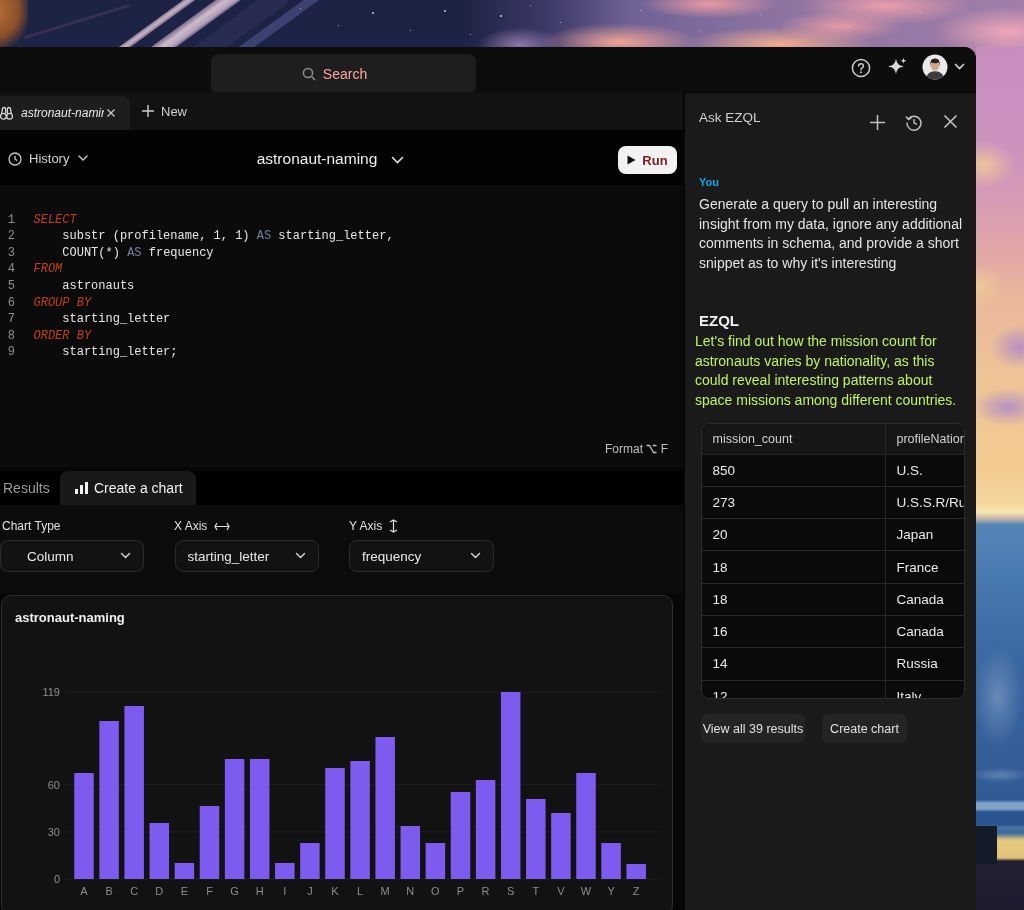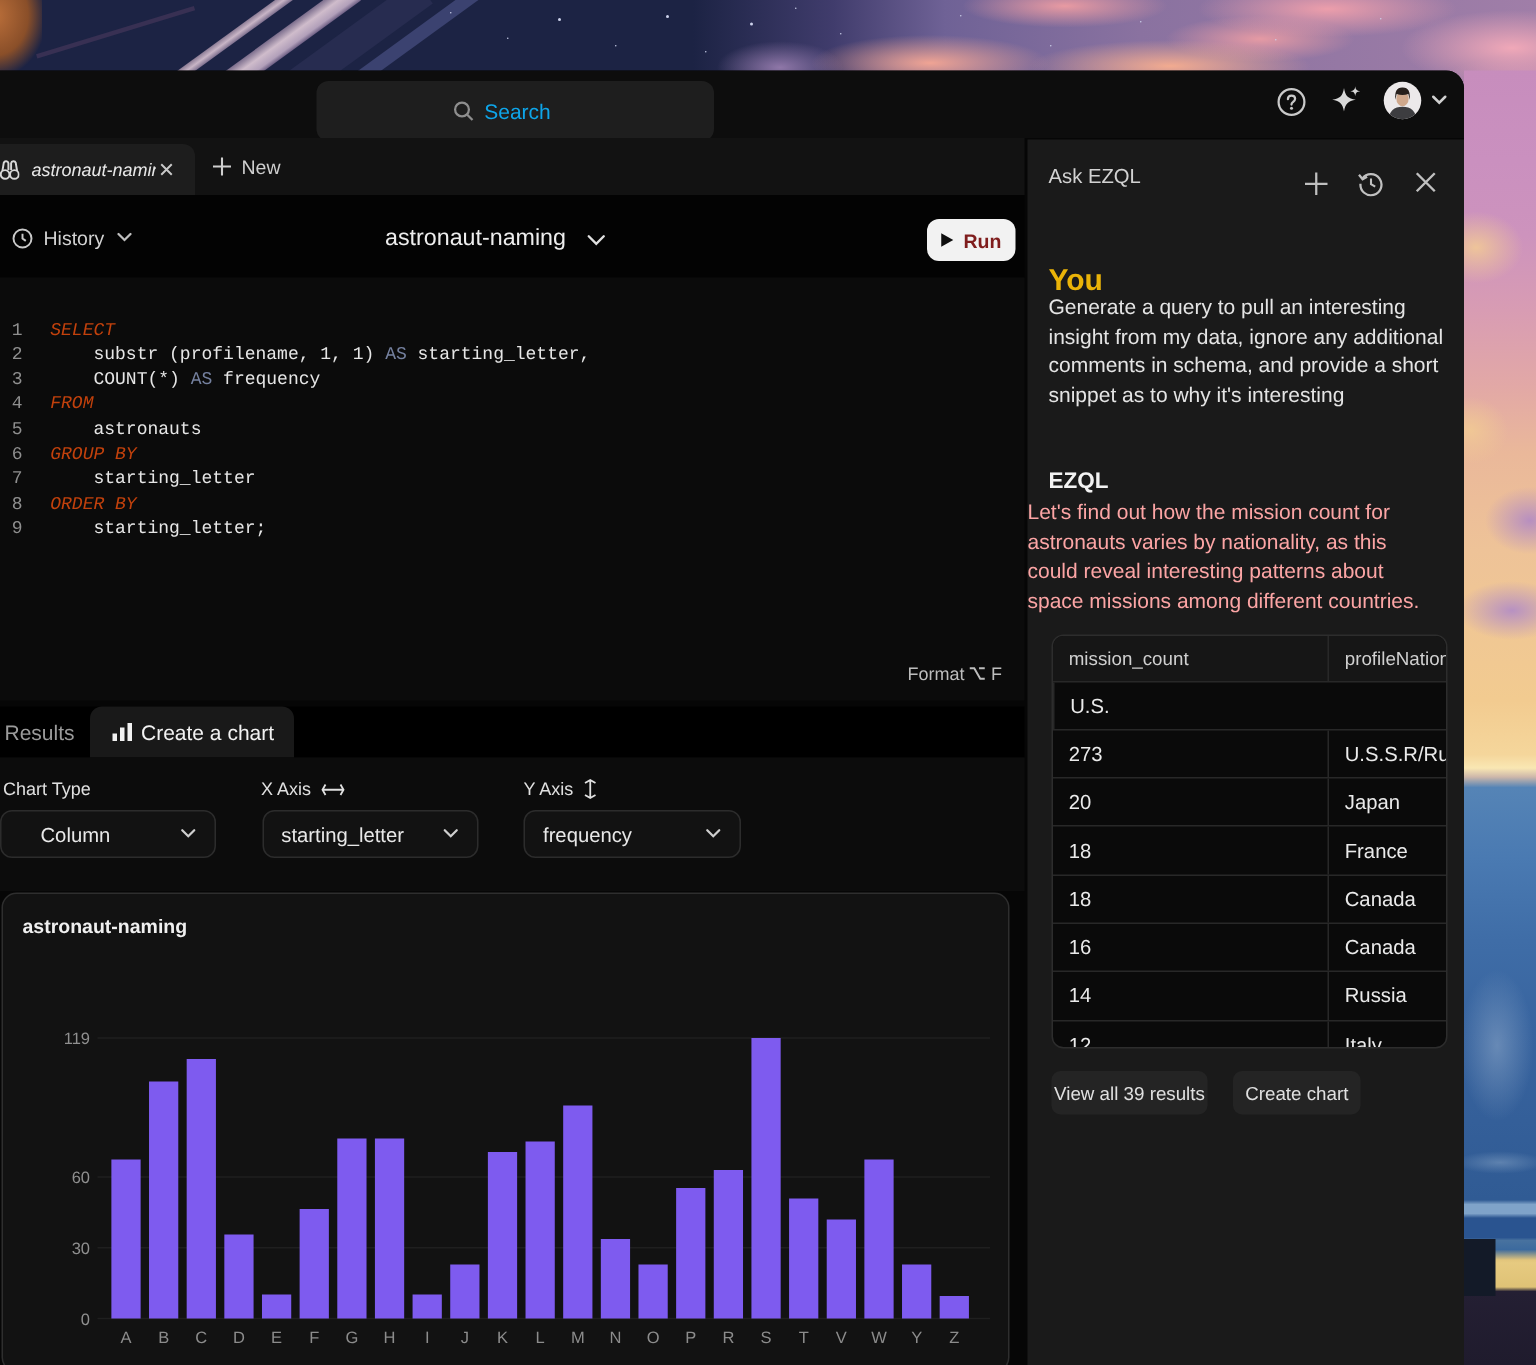--- a/index.html
+++ b/index.html
@@ -40,21 +40,21 @@
 }
 #wp-object { left:976px; top:826px; width:21px; height:38px; background:#131a28; }
 .star { position:absolute; width:2px; height:2px; border-radius:50%; background:#cdd2ec; }
 
 
 #win { left:0; top:47px; width:976px; height:863px; background:#060606; border-radius:0 12px 0 0; overflow:hidden; }
 #win .abs { position:absolute; }
 
 
 #topbar { left:0; top:0; width:976px; height:45px; background:#0d0d0d; }
-#search { left:211px; top:7px; width:265px; height:40px; border-radius:8px; background:#1e1e1e; display:flex; align-items:center; justify-content:center; color:#0ea5e9; font-size:14px; padding-right:18px; }
+#search { left:211px; top:7px; width:265px; height:40px; border-radius:8px; background:#1e1e1e; display:flex; align-items:center; justify-content:center; color:#fca5a5; font-size:14px; padding-right:18px; }
 #search svg { margin-right:7px; }
 
 
 #tabbar { left:0; top:45px; width:683px; height:38px; background:#121212; }
 #tab1 { left:-10px; top:4px; width:140px; height:34px; background:#1d1d1d; border-radius:8px 8px 0 0; display:flex; align-items:center; overflow:hidden; color:#e8e8e8; padding-left:10px; }
 #tab1 .tname { font-style:italic; font-size:12px; white-space:nowrap; overflow:hidden; max-width:83px; }
 #newtab { left:141px; top:0; height:38px; display:flex; align-items:center; color:#cfcfcf; font-size:13px; }
 #toolbar { left:0; top:83px; width:683px; height:55px; background:#030303; }
 #history { left:8px; top:2px; height:53px; display:flex; align-items:center; color:#d2d2d2; font-size:13px; }
 #qtitle { left:0px; top:2px; width:683px; height:53px; display:flex; align-items:center; justify-content:center; color:#ededed; font-size:15.5px; padding-right:22px; }
@@ -81,24 +81,24 @@
 .cselect .chev { position:absolute; right:12px; }
 
 
 #chartpanel { left:1px; top:548px; width:672px; height:320px; background:#121212; border:1px solid #2e2e2e; border-radius:10px; }
 #charttitle { left:13px; top:14px; color:#f0f0f0; font-size:13px; font-weight:bold; }
 
 
 #rpanel { left:685px; top:46px; width:291px; height:817px; background:#1a1a1a; color:#e4e4e4; }
 #rp-head { left:14px; top:17px; color:#d2d2d2; font-size:13.5px; }
 .rp-ico { position:absolute; top:21px; }
-#rp-you { left:14px; top:83px; font-size:20px; font-weight:bold; color:#eab308; }
+#rp-you { left:14px; top:83px; font-size:11px; font-weight:bold; color:#0ea5e9; }
 #rp-p1 { left:14px; top:102px; font-size:14px; line-height:19.6px; color:#e4e4e4; }
 #rp-ezql { left:14px; top:219px; font-size:15px; font-weight:bold; color:#f2f2f2; }
-#rp-p2 { left:0; top:239px; font-size:14px; line-height:19.6px; color:#fca5a5; }
+#rp-p2 { left:10px; top:239px; font-size:14px; line-height:19.6px; color:#bef264; }
 #rp-table { left:16px; top:329.5px; width:264px; height:276px; border:1px solid #2d2d2d; border-radius:8px; overflow:hidden; background:#0a0a0a; }
 #rp-table .hrow { height:30px; background:#161616; display:flex; font-size:12.5px; color:#d0d0d0; }
 #rp-table .drow { height:32.3px; border-top:1px solid #282828; display:flex; font-size:13.5px; color:#eaeaea; }
 #rp-table .c1 { width:183px; display:flex; align-items:center; padding-left:10.5px; }
 #rp-table .c2 { flex:1; border-left:1px solid #282828; display:flex; align-items:center; padding-left:10.5px; white-space:nowrap; overflow:hidden; }
 .rp-btn { position:absolute; top:621px; height:29px; background:#242424; border-radius:6px; display:flex; align-items:center; justify-content:center; font-size:12.5px; color:#e0e0e0; white-space:nowrap; }
 </style>
 </head>
 <body>
 <div id="wp-top" class="abs">
@@ -325,20 +325,21 @@
     <div id="rp-you" class="abs">You</div>
     <div id="rp-p1" class="abs">Generate a query to pull an interesting<br>insight from my data, ignore any additional<br>comments in schema, and provide a short<br>snippet as to why it's interesting</div>
     <div id="rp-ezql" class="abs">EZQL</div>
     <div id="rp-p2" class="abs">Let's find out how the mission count for<br>astronauts varies by nationality, as this<br>could reveal interesting patterns about<br>space missions among different countries.</div>
     <div id="rp-table" class="abs">
       <div class="hrow">
           <div class="c1">mission_count</div>
           <div class="c2">profileNationality</div>
         </div>
       <div class="drow">
+          <div class="c1">850</div>
           <div class="c2">U.S.</div>
         </div>
       <div class="drow">
           <div class="c1">273</div>
           <div class="c2">U.S.S.R/Russia</div>
         </div>
       <div class="drow">
           <div class="c1">20</div>
           <div class="c2">Japan</div>
         </div>

